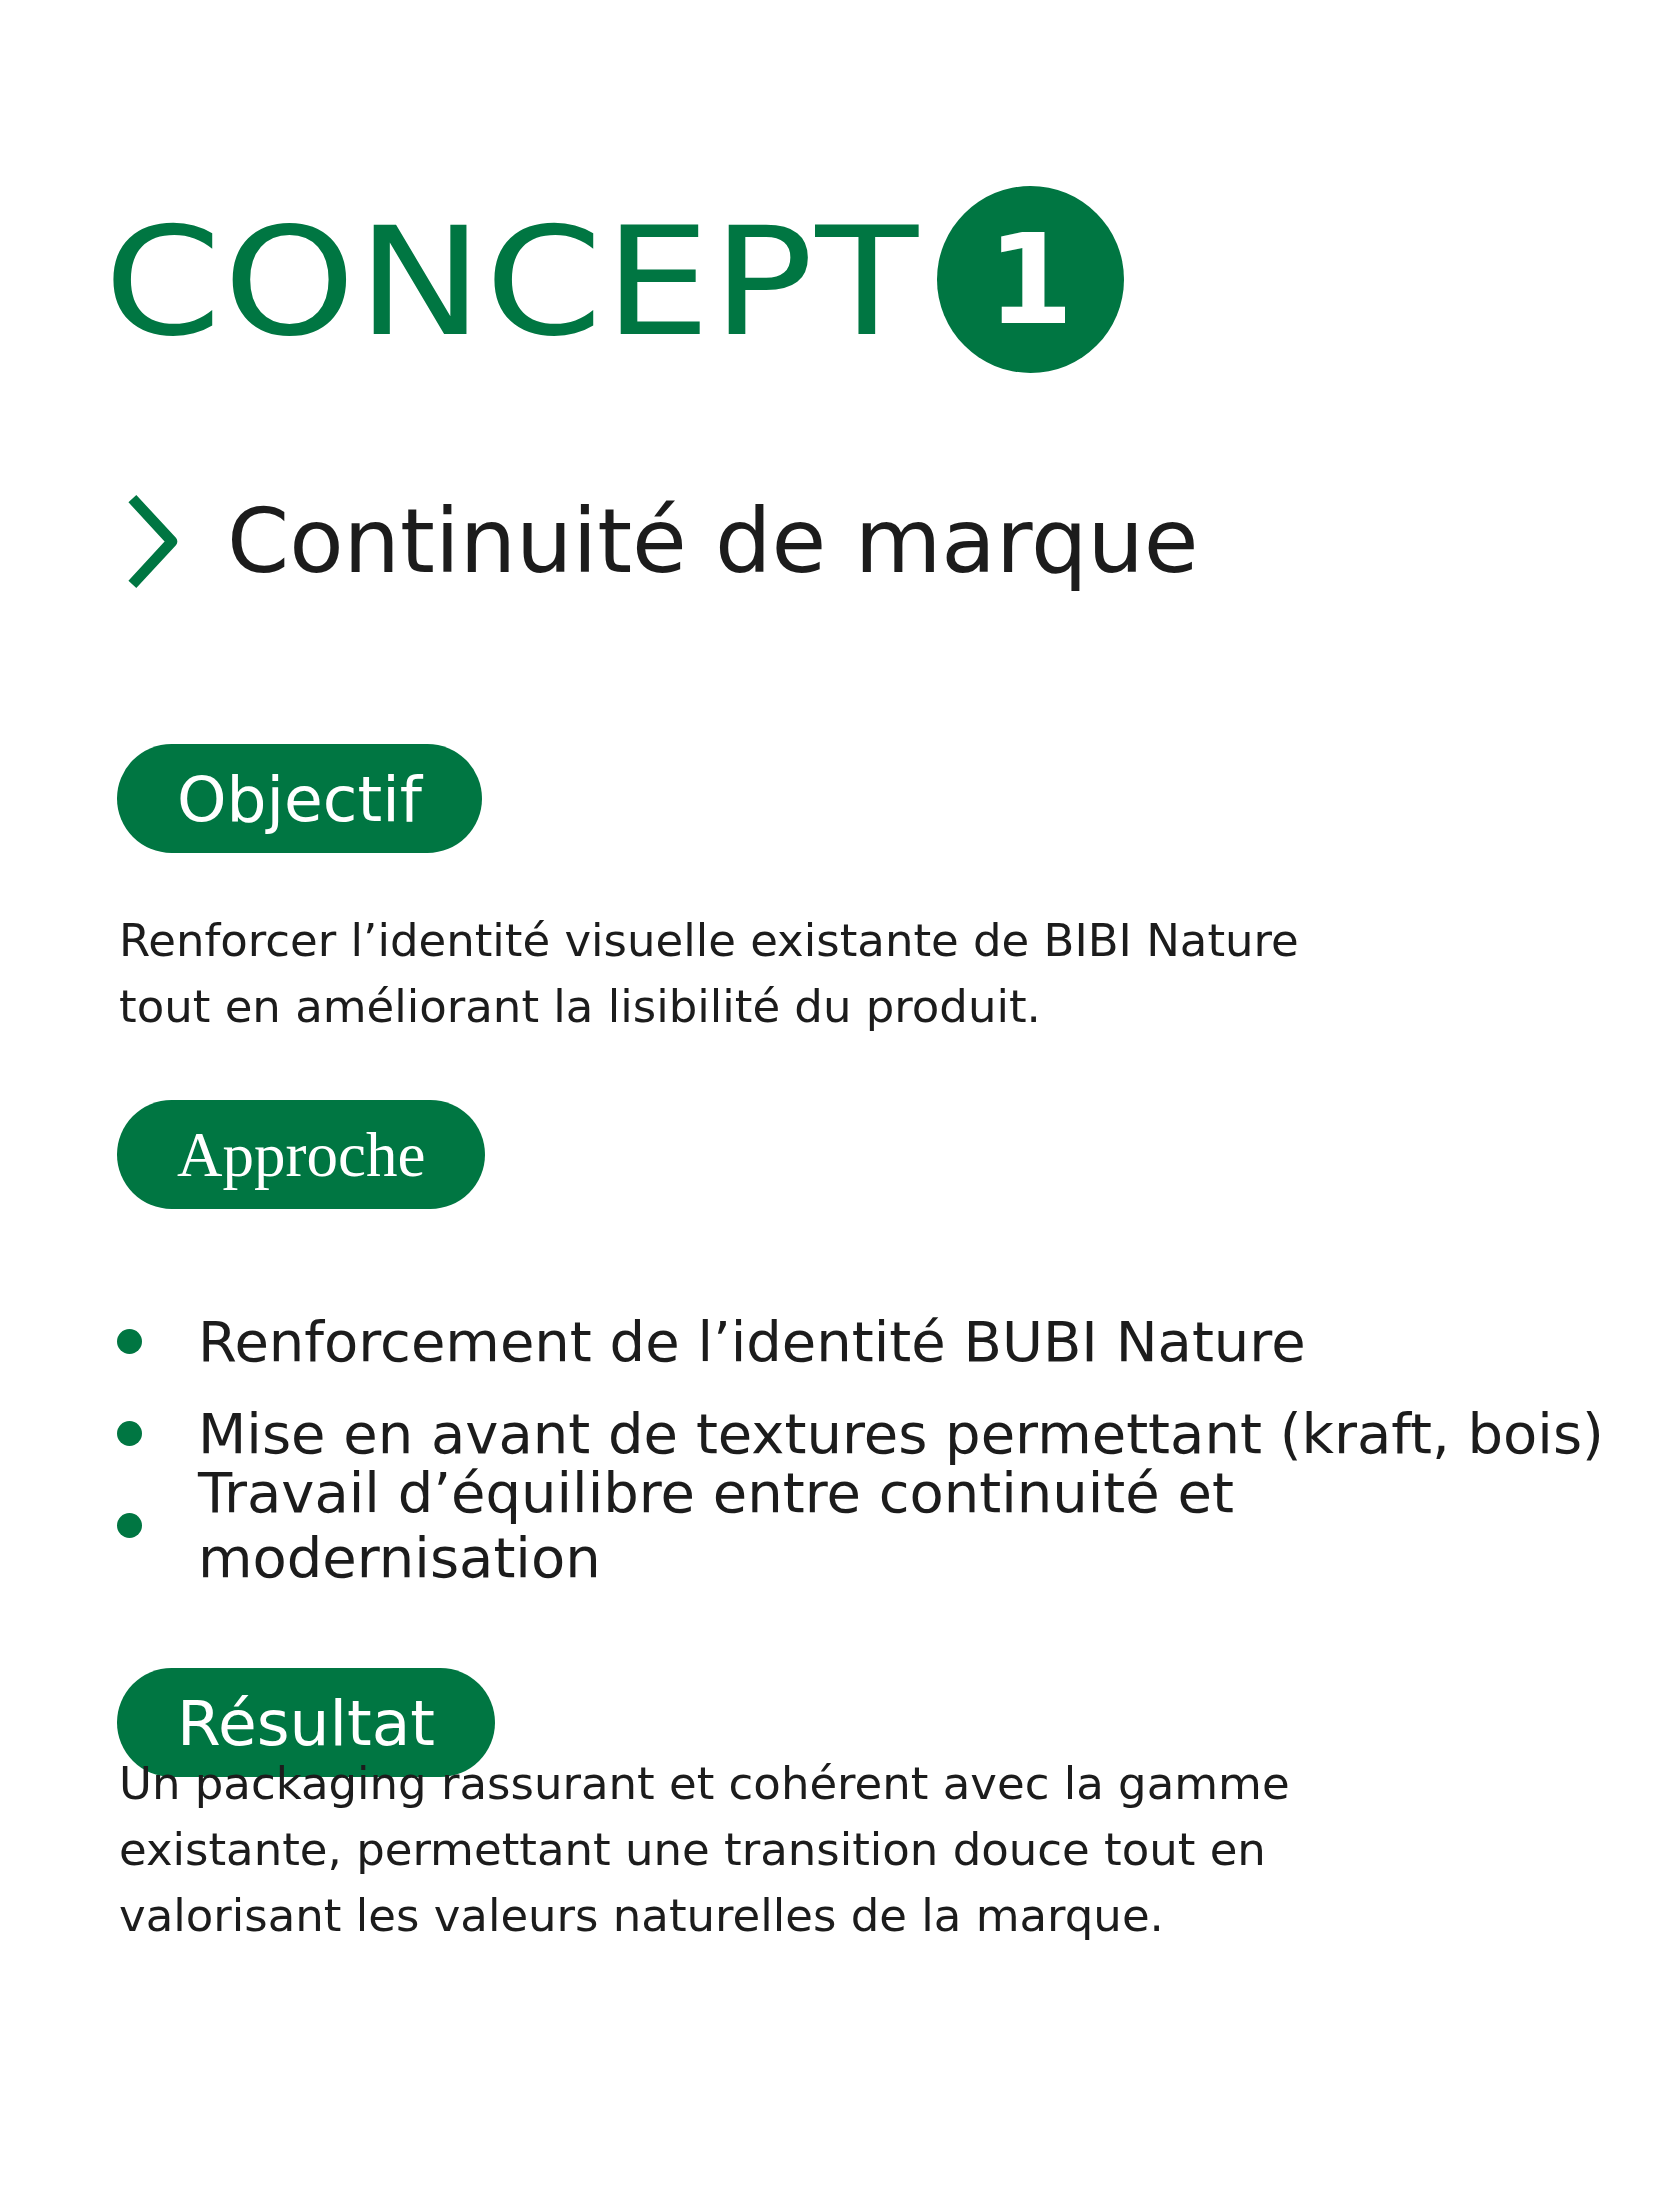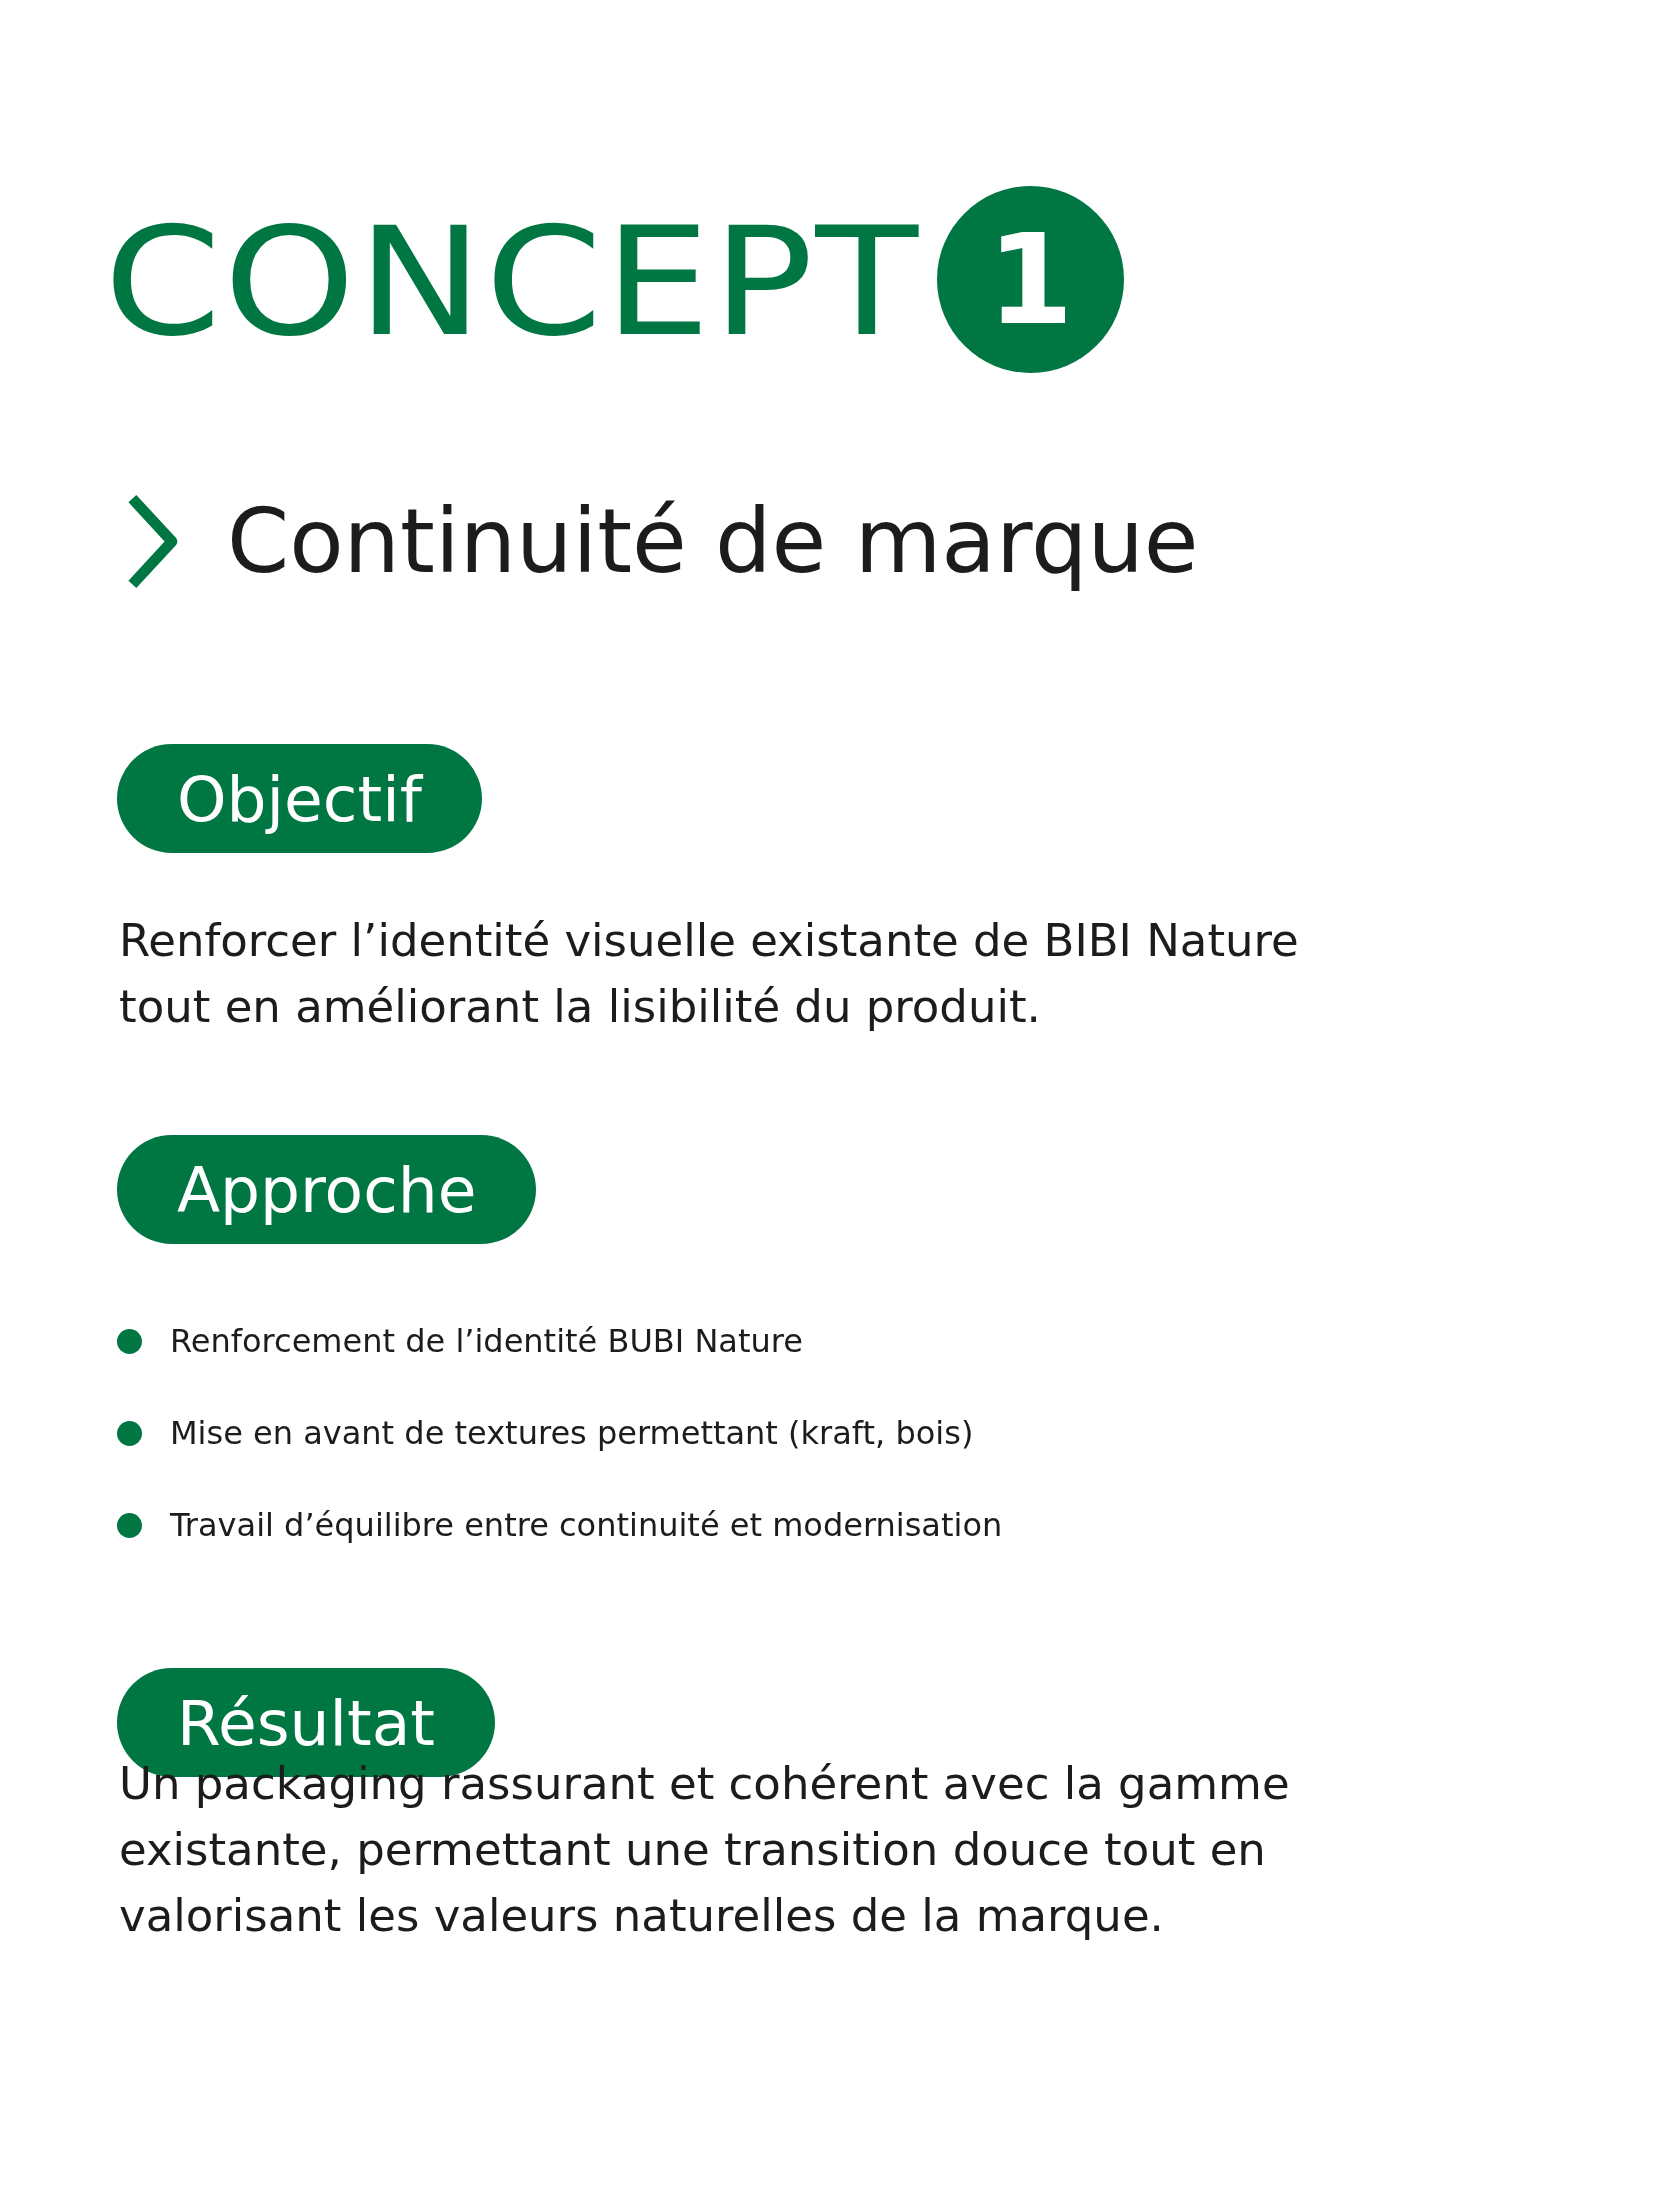--- a/index.html
+++ b/index.html
@@ -5,21 +5,21 @@
   html, body { margin:0; padding:0; background:#ffffff; }
   body { width:1654px; height:2205px; position:relative; overflow:hidden; font-family:"DejaVu Sans", sans-serif; color:#1c1c1c; }
   .title { position:absolute; left:104px; top:207px; font-size:150px; line-height:150px; letter-spacing:1.7px; color:#007642; font-weight:400; transform:scaleX(1.12); transform-origin:left top; }
   .badge { position:absolute; left:937px; top:186px; width:187px; height:187px; border-radius:50%; background:#007642; color:#fff; font-size:124px; font-weight:700; display:flex; align-items:center; justify-content:center; line-height:1; }
   .subtitle { position:absolute; left:124px; top:488px; display:flex; align-items:center; }
   .chev { width:58px; height:99px; margin-right:45px; }
   .subtitle-text { font-size:89px; line-height:107px; color:#1c1c1c; }
   .pill { position:absolute; left:117px; height:109px; border-radius:55px; background:#007642; color:#fff; font-size:63px; line-height:111px; padding:0 60px; box-sizing:border-box; white-space:nowrap; }
   .para { position:absolute; left:119px; font-size:45px; line-height:66px; color:#1c1c1c; width:1447px; }
   .bullets { position:absolute; left:117px; top:1295px; margin:0; padding:0; list-style:none; }
-  .bullets li { display:flex; align-items:center; height:92px; font-size:32px; }
+  .bullets li { display:flex; align-items:center; height:92px; font-size:56px;gap:28px; }
   .dot { width:25px; height:25px; border-radius:50%; background:#007642; margin-right:28px; flex:none; }
 </style>
 </head>
 <body>
 
 <div class="title">CONCEPT</div>
 <div class="badge">
   <span>1</span>
 </div>
 
@@ -29,21 +29,21 @@
   </svg>
   <span class="subtitle-text">Continuité de marque</span>
 </div>
 
 <div class="pill" style="top:744px;">Objectif</div>
 <div class="para" style="top:908px;">
   <div>Renforcer l’identité visuelle existante de BIBI Nature</div>
   <div>tout en améliorant la lisibilité du produit.</div>
 </div>
 
-<div class="pill" style="top:1135px;">Approche</div>
+<div class="pill" style="top:1100px;font-family:Liberation Serif, serif;">Approche</div>
 <ul class="bullets">
   <li>
       <span class="dot"></span>
       <span>Renforcement de l’identité BUBI Nature</span>
     </li>
   <li>
       <span class="dot"></span>
       <span>Mise en avant de textures permettant (kraft, bois)</span>
     </li>
   <li>

